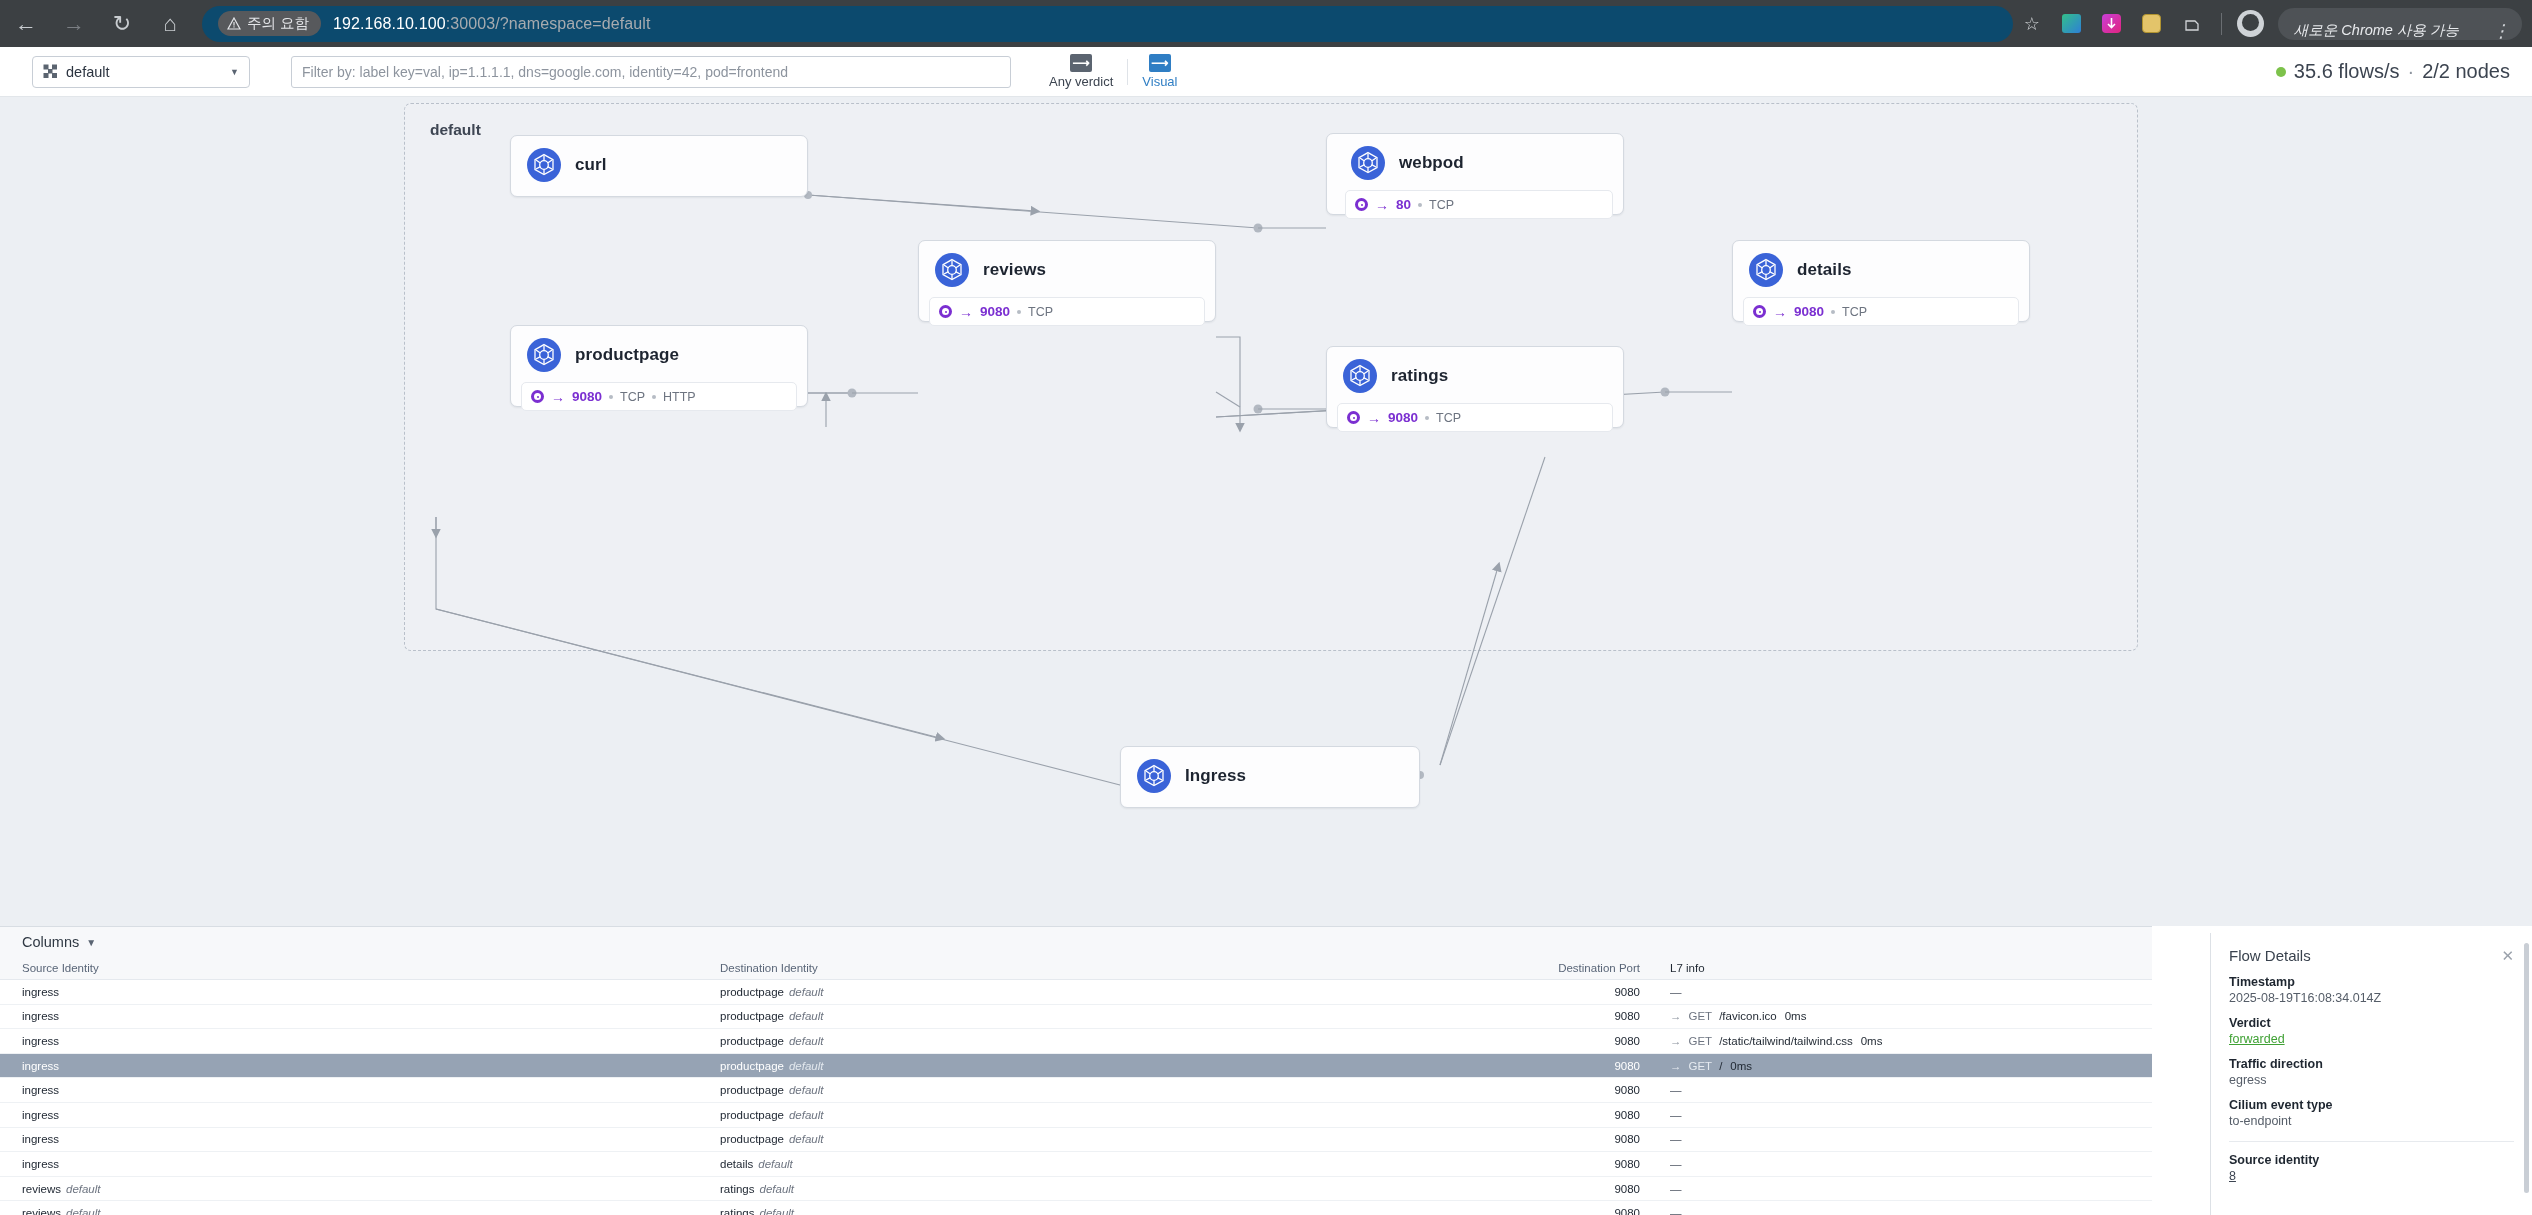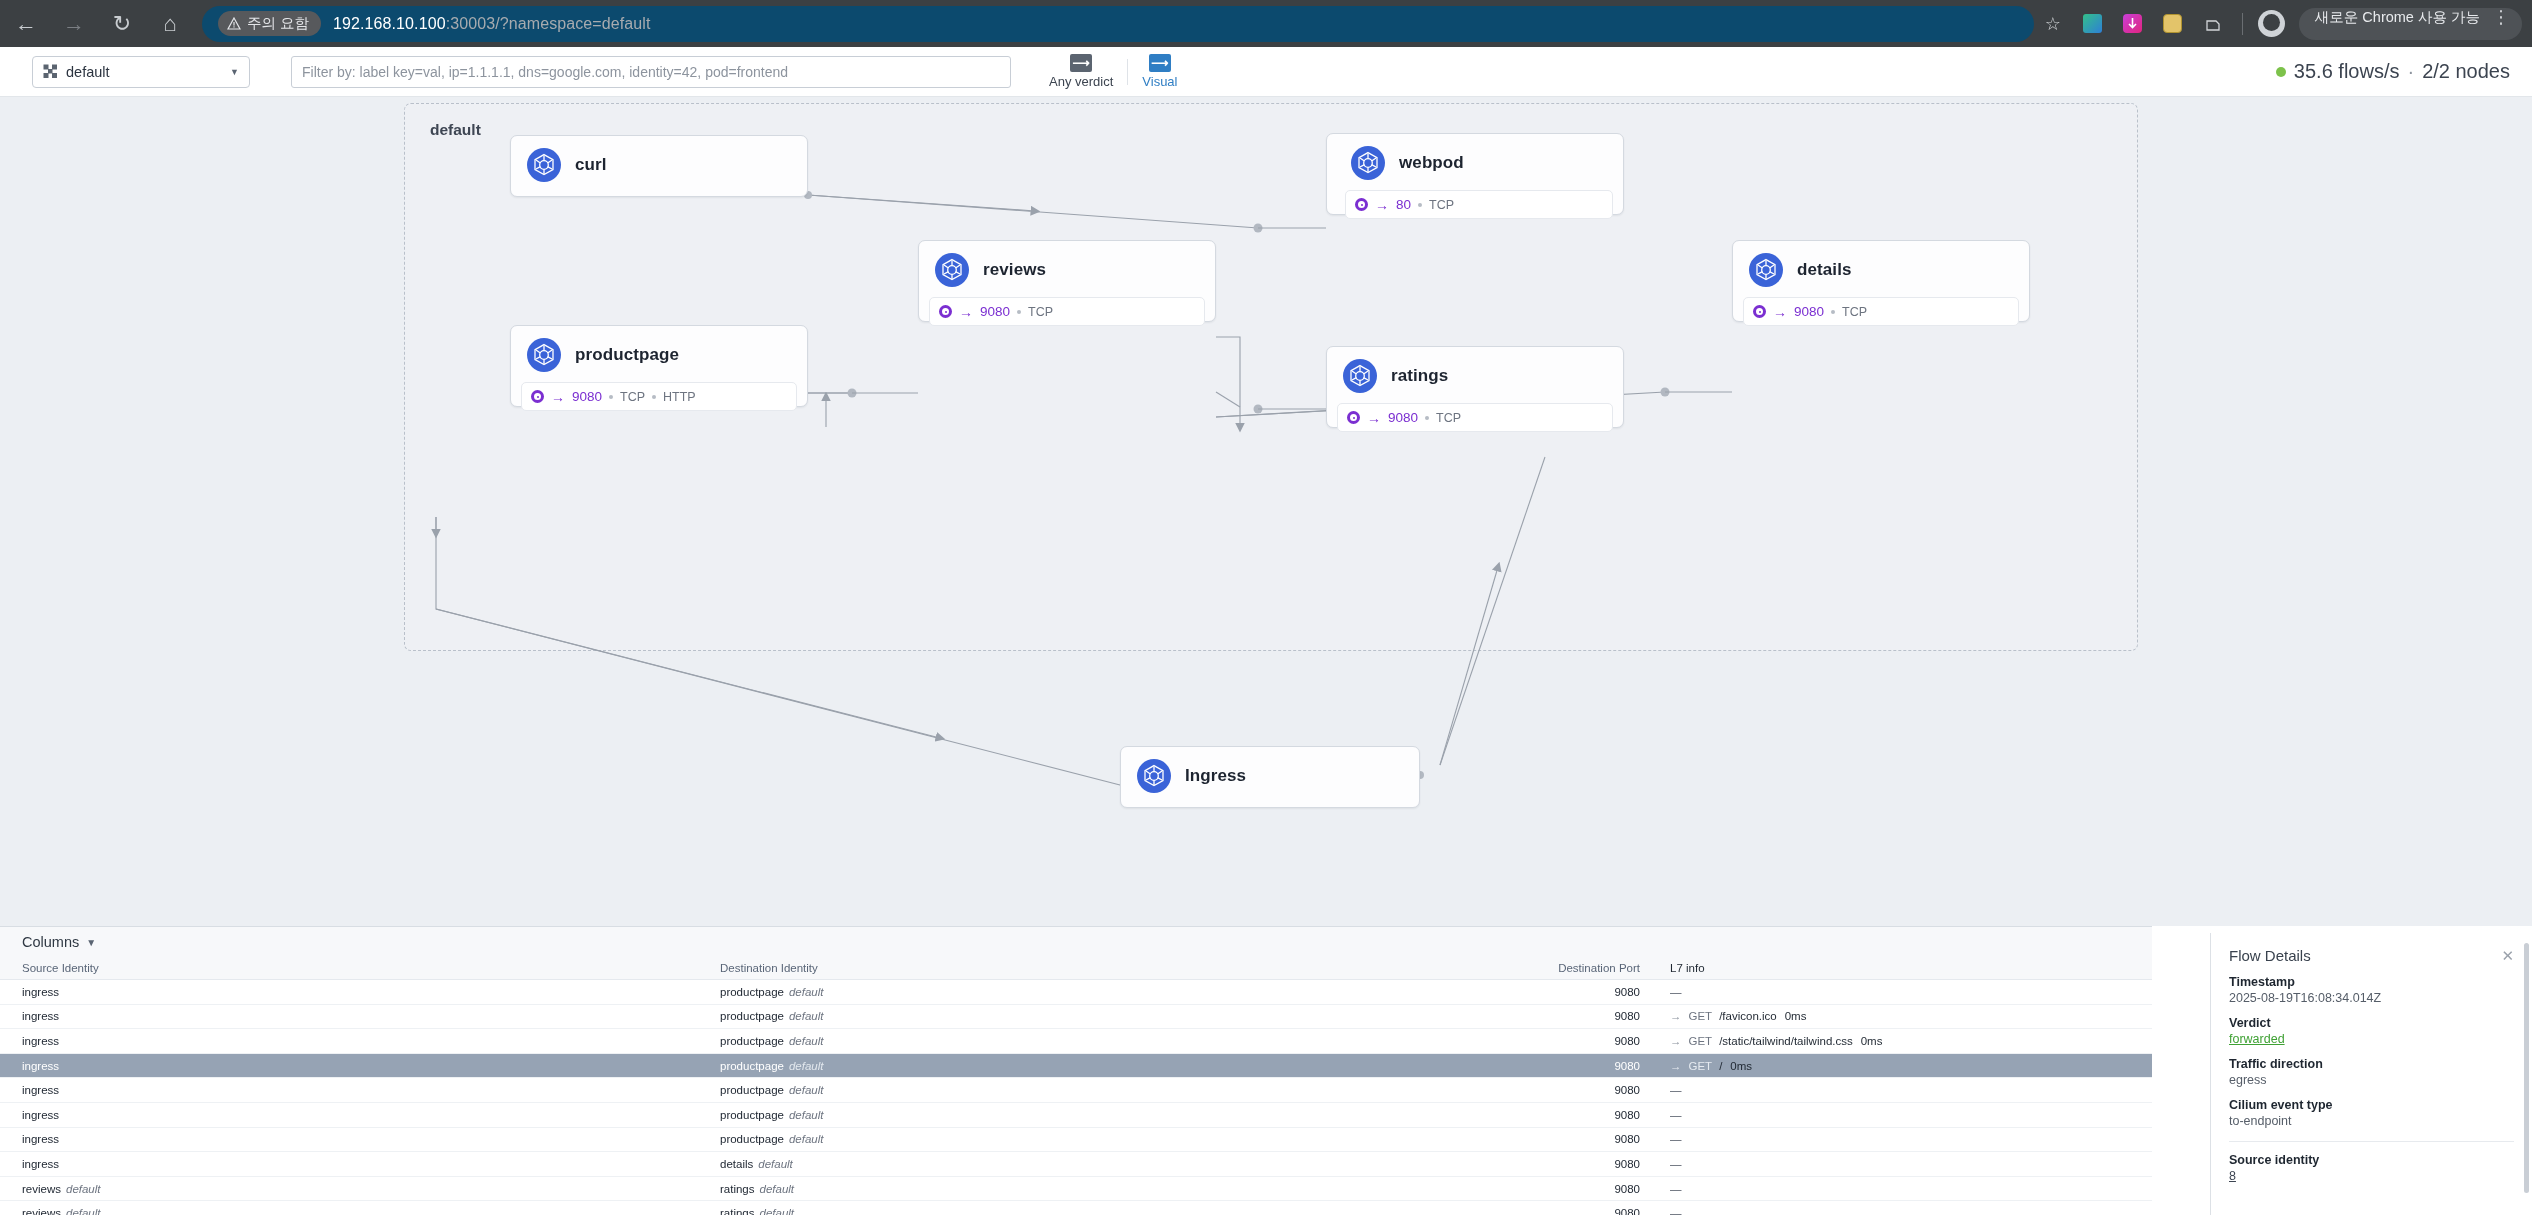--- a/index.html
+++ b/index.html
@@ -46,22 +46,22 @@
   .avatar-c {
     width: 27px; height: 27px; border-radius: 50%;
     background: #cfd3d7; display: block; position: relative; overflow: hidden;
   }
   .avatar-c::after {
     content: ""; position: absolute; left: 5px; top: 4px; width: 17px; height: 17px;
     border-radius: 50%; background: #3c4043;
   }
   .chrome-pill {
     height: 32px; background: #4e5256; border-radius: 16px;
-    display: flex; align-items: flex-start; padding: 0 6px 0 16px; margin-left: 6px;
-    color: #e8eaed; font-size: 14.5px; white-space: nowrap; gap: 6px;
+    display: flex; align-items: flex-end; padding: 0 6px 0 16px; margin-left: 6px;
+    color: #e8eaed; font-size: 14.5px; white-space: nowrap; gap: 27px; font-style: italic;
   }
   .kebab { font-size: 18px; color: #d2d5d9; padding: 0 6px; line-height: 1;}
 
   
   .app-toolbar {
     position: absolute; left: 0; top: 47px; width: 2532px; height: 50px;
     background: #ffffff; border-bottom: 1px solid #e2e6ea;
     display: flex; align-items: center;
   }
   .ns-select {
@@ -132,21 +132,21 @@
   }
   .port-ring {
     width: 13px; height: 13px; border-radius: 50%; border: 3px solid #7b2fd1;
     position: relative; flex: none;
   }
   .port-ring::after {
     content:""; position:absolute; left:2.5px; top:2.5px; width:2px; height:2px;
     border-radius:50%; background:#7b2fd1;
   }
   .port-arrow { color: #7b2fd1; font-size: 14px; font-weight: bold; }
-  .port-num { color: #7b2fd1; font-weight: normal; font-size: 13.5px; }
+  .port-num { color: #7b2fd1; font-weight: bold; font-size: 13.5px; }
   .proto { color: #6d7480; font-size: 12.5px; }
   .proto-dot { width: 4px; height: 4px; border-radius: 50%; background: #b6bcc5; }
   .edges { position: absolute; left: 0; top: 0; width: 2532px; height: 829px; pointer-events: none; }
 
   
   .table-wrap {
     position: absolute; left: 0; top: 926px; width: 2152px; height: 289px;
     background: #fff; border-top: 1px solid #d8dde3;
   }
   .columns-bar {

